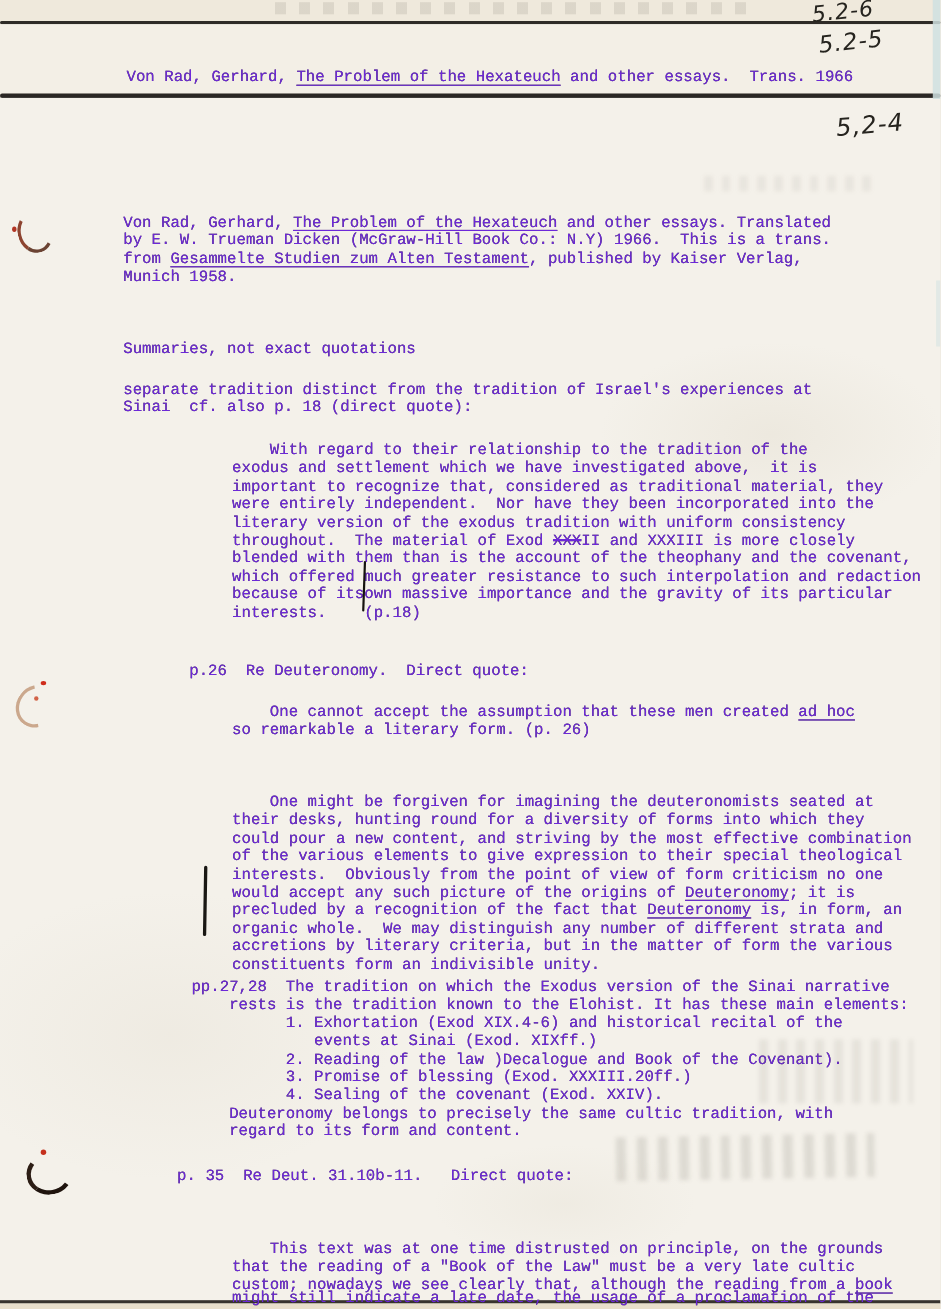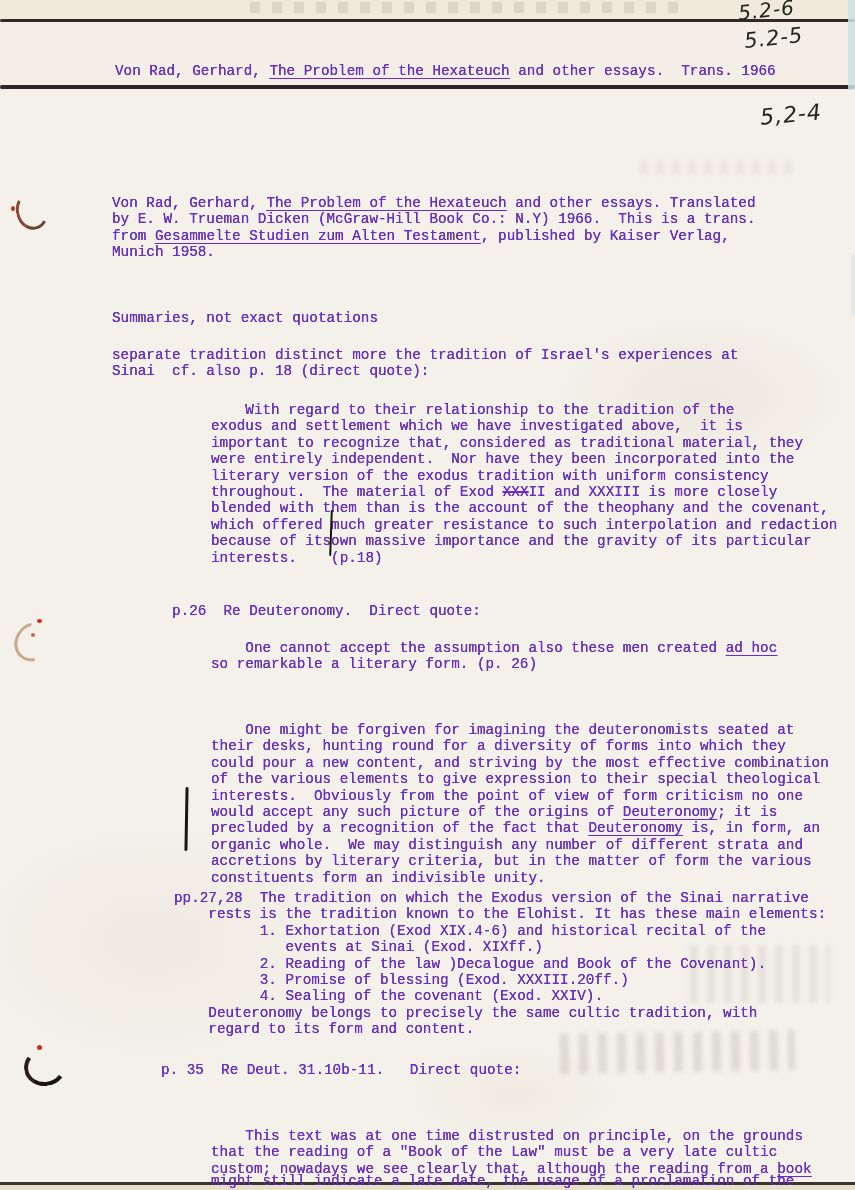--- a/index.html
+++ b/index.html
@@ -102,24 +102,24 @@
 <div class="abs" id="cyan-edge"></div>
 <div class="abs" id="cyan-edge2"></div>
 
 <div class="hw" id="hw-top">5.2-6</div>
 <div class="hw" id="hw-second">5.2-5</div>
 <div class="hw" id="hw-main">5,2-4</div>
 
 <div class="tt" id="blk-strip-title"><div class="tl"><span>Von Rad, Gerhard, </span><span class="u">The Problem of the Hexateuch</span><span> and other essays.  Trans. 1966</span></div></div>
 <div class="tt" id="blk-bib"><div class="tl"><span>Von Rad, Gerhard, </span><span class="u">The Problem of the Hexateuch</span><span> and other essays. Translated</span></div><div class="tl"><span>by E. W. Trueman Dicken (McGraw-Hill Book Co.: N.Y) 1966.  This is a trans.</span></div><div class="tl"><span>from </span><span class="u">Gesammelte Studien zum Alten Testament</span><span>, published by Kaiser Verlag,</span></div><div class="tl"><span>Munich 1958.</span></div></div>
 <div class="tt" id="blk-summaries"><div class="tl"><span>Summaries, not exact quotations</span></div></div>
-<div class="tt" id="blk-p13"><div class="tl"><span>separate tradition distinct more the tradition of Israel's experiences at</span></div><div class="tl"><span>Sinai  cf. also p. 18 (direct quote):</span></div></div>
+<div class="tt" id="blk-p13"><div class="tl"><span>separate tradition distinct from the tradition of Israel's experiences at</span></div><div class="tl"><span>Sinai  cf. also p. 18 (direct quote):</span></div></div>
 <div class="tt" id="blk-quote1"><div class="tl"><span>    With regard to their relationship to the tradition of the</span></div><div class="tl"><span>exodus and settlement which we have investigated above,  it is</span></div><div class="tl"><span>important to recognize that, considered as traditional material, they</span></div><div class="tl"><span>were entirely independent.  Nor have they been incorporated into the</span></div><div class="tl"><span>literary version of the exodus tradition with uniform consistency</span></div><div class="tl"><span>throughout.  The material of Exod </span><span class="strike">XXX</span><span>II and XXXIII is more closely</span></div><div class="tl"><span>blended with them than is the account of the theophany and the covenant,</span></div><div class="tl"><span>which offered much greater resistance to such interpolation and redaction</span></div><div class="tl"><span>because of itsown massive importance and the gravity of its particular</span></div><div class="tl"><span>interests.    (p.18)</span></div></div>
 <div class="tt" id="blk-p26"><div class="tl"><span>p.26  Re Deuteronomy.  Direct quote:</span></div></div>
-<div class="tt" id="blk-quote2"><div class="tl"><span>    One cannot accept the assumption also these men created </span><span class="u">ad hoc</span></div><div class="tl"><span>so remarkable a literary form. (p. 26)</span></div></div>
+<div class="tt" id="blk-quote2"><div class="tl"><span>    One cannot accept the assumption that these men created </span><span class="u">ad hoc</span></div><div class="tl"><span>so remarkable a literary form. (p. 26)</span></div></div>
 <div class="tt" id="blk-quote3"><div class="tl"><span>    One might be forgiven for imagining the deuteronomists seated at</span></div><div class="tl"><span>their desks, hunting round for a diversity of forms into which they</span></div><div class="tl"><span>could pour a new content, and striving by the most effective combination</span></div><div class="tl"><span>of the various elements to give expression to their special theological</span></div><div class="tl"><span>interests.  Obviously from the point of view of form criticism no one</span></div><div class="tl"><span>would accept any such picture of the origins of </span><span class="u">Deuteronomy</span><span>; it is</span></div><div class="tl"><span>precluded by a recognition of the fact that </span><span class="u">Deuteronomy</span><span> is, in form, an</span></div><div class="tl"><span>organic whole.  We may distinguish any number of different strata and</span></div><div class="tl"><span>accretions by literary criteria, but in the matter of form the various</span></div><div class="tl"><span>constituents form an indivisible unity.</span></div></div>
 <div class="tt" id="blk-pp2728"><div class="tl"><span>pp.27,28  The tradition on which the Exodus version of the Sinai narrative</span></div><div class="tl"><span>    rests is the tradition known to the Elohist. It has these main elements:</span></div><div class="tl"><span>          1. Exhortation (Exod XIX.4-6) and historical recital of the</span></div><div class="tl"><span>             events at Sinai (Exod. XIXff.)</span></div><div class="tl"><span>          2. Reading of the law )Decalogue and Book of the Covenant).</span></div><div class="tl"><span>          3. Promise of blessing (Exod. XXXIII.20ff.)</span></div><div class="tl"><span>          4. Sealing of the covenant (Exod. XXIV).</span></div><div class="tl"><span>    Deuteronomy belongs to precisely the same cultic tradition, with</span></div><div class="tl"><span>    regard to its form and content.</span></div></div>
 <div class="tt" id="blk-p35"><div class="tl"><span>p. 35  Re Deut. 31.10b-11.   Direct quote:</span></div></div>
 <div class="tt" id="blk-quote4"><div class="tl"><span>    This text was at one time distrusted on principle, on the grounds</span></div><div class="tl"><span>that the reading of a "Book of the Law" must be a very late cultic</span></div><div class="tl"><span>custom; nowadays we see clearly that, although the reading from a </span><span class="u">book</span></div><div class="tl" style="margin-top: -4px;"><span>might still indicate a late date, the usage of a proclamation of the</span></div><div class="tl"><span>divine commandments which underlies it must have been a very ancient</span></div><div class="tl"><span>cultic practice.</span></div></div>
 
 <div class="abs" id="stroke-quote1"></div>
 <div class="abs" id="stroke-margin"></div>
 
 <div class="abs" id="rust1"></div>
 <div class="abs" id="rust1-dot"></div>

